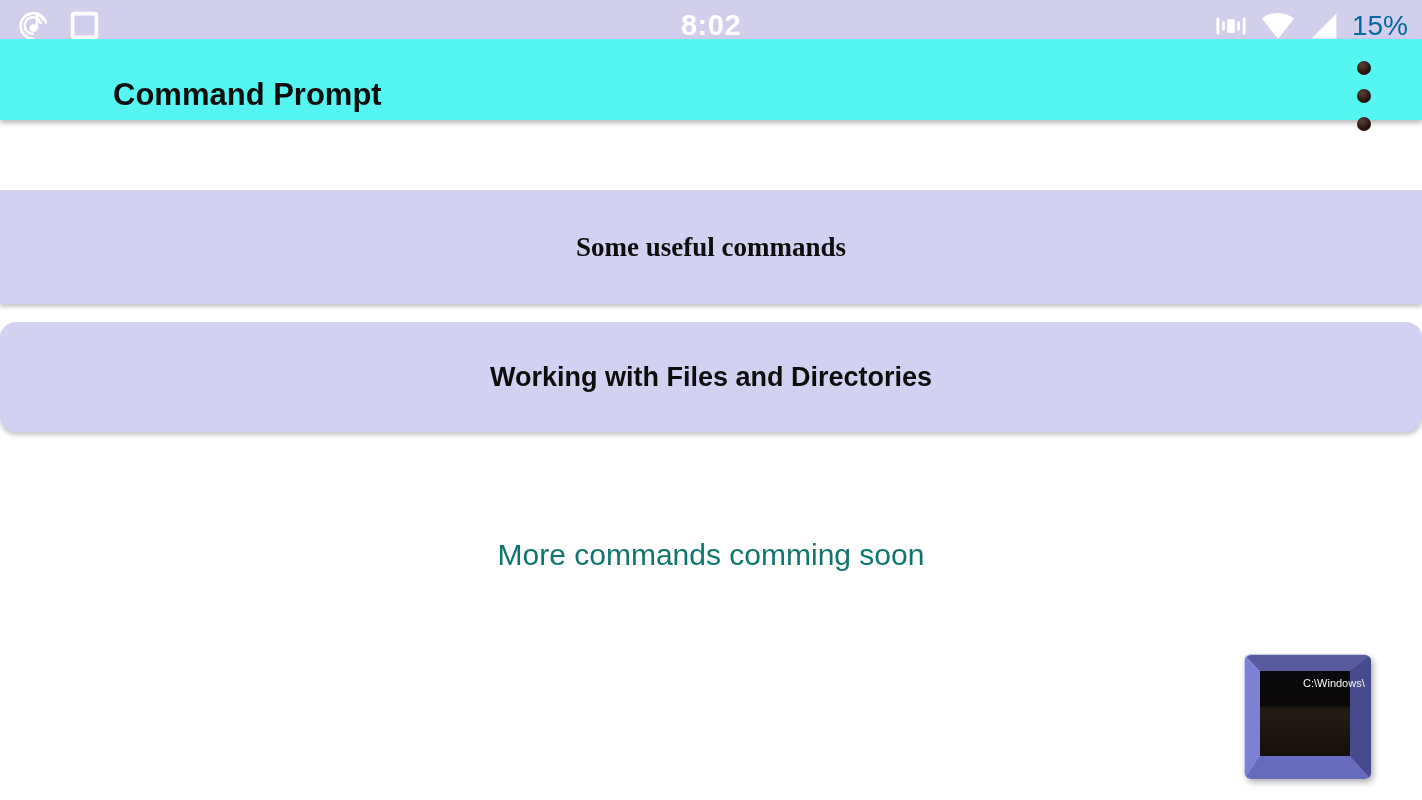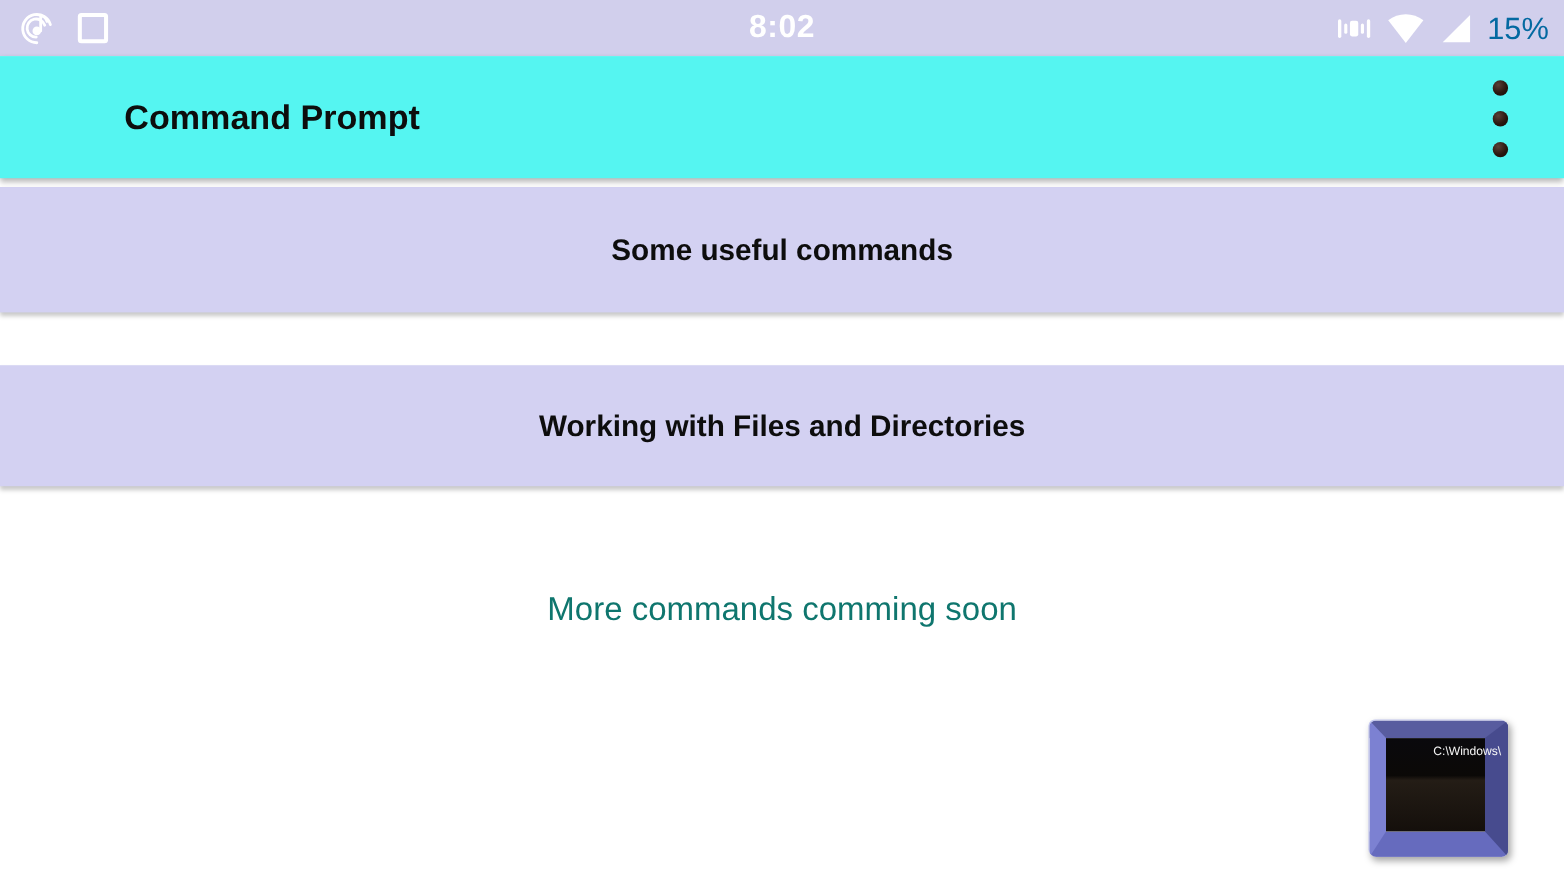--- a/index.html
+++ b/index.html
@@ -29,22 +29,22 @@
   }
   .sb-right {
     position: absolute; right: 14px; top: 0; height: 51px;
     display: flex; align-items: center; gap: 9px;
   }
   .sb-right svg { display: block; }
   .sb-battery { color: #0369a1; font-size: 28px; margin-left: 3px; }
 
   
   .app-bar {
-    position: absolute; top: 51px; left: 0;
-    width: 1422px; height: 111px;
+    position: absolute; top: 39px; left: 0;
+    width: 1422px; height: 81px;
     background: #55f5f1;
     box-shadow: 0 3px 5px rgba(0,0,0,0.28);
     z-index: 5;
   }
   .app-title {
     position: absolute; left: 113px; top: 0; height: 111px;
     display: flex; align-items: center;
     font-size: 31px; font-weight: bold; color: #0d0d0d;
   }
   .overflow-menu {
@@ -63,22 +63,22 @@
   .menu-item {
     position: absolute; left: 0; width: 1422px;
     background: #d3d1f2;
     box-shadow: 0 3px 4px rgba(0,0,0,0.22);
     display: flex; align-items: center; justify-content: center;
     font-size: 27px; font-weight: bold; color: #0d0d0d;
     cursor: pointer;
     border: none;
     font-family: inherit;
   }
-  .menu-item-1 { top: 170px; height: 114px; }
-  .menu-item-2 { top: 332px; height: 110px; }
+  .menu-item-1 { top: 190px; height: 114px; font-family: Liberation Serif, serif; }
+  .menu-item-2 { top: 322px; height: 110px; border-radius: 16px; }
 
   
   .footer-note {
     position: absolute; top: 538px; left: 0; width: 1422px;
     text-align: center;
     font-size: 30px; color: #0f766e;
   }
 
   
   .cmd-icon {

